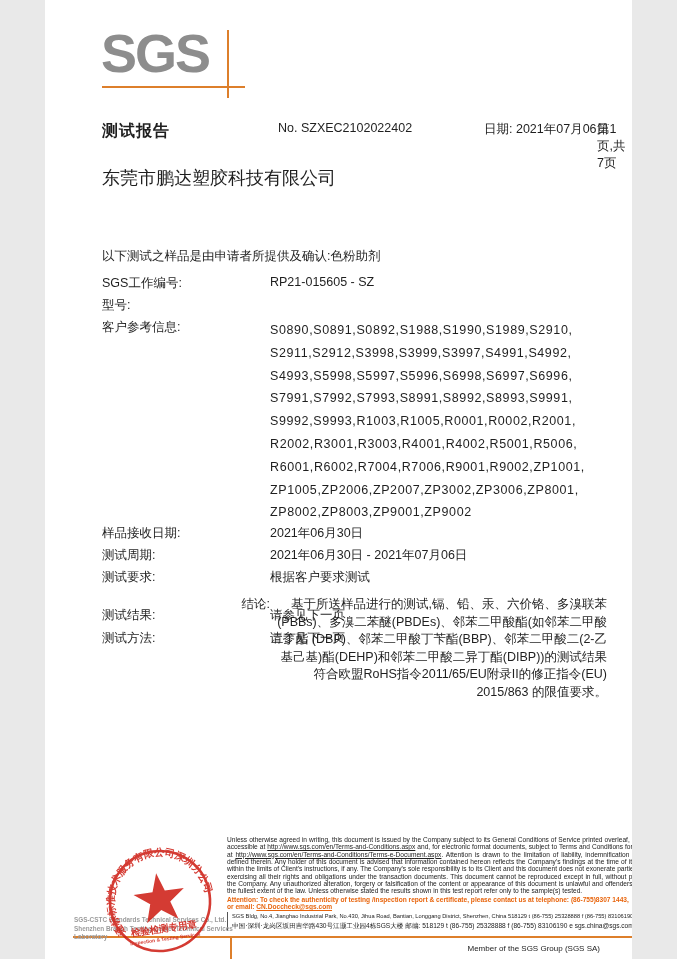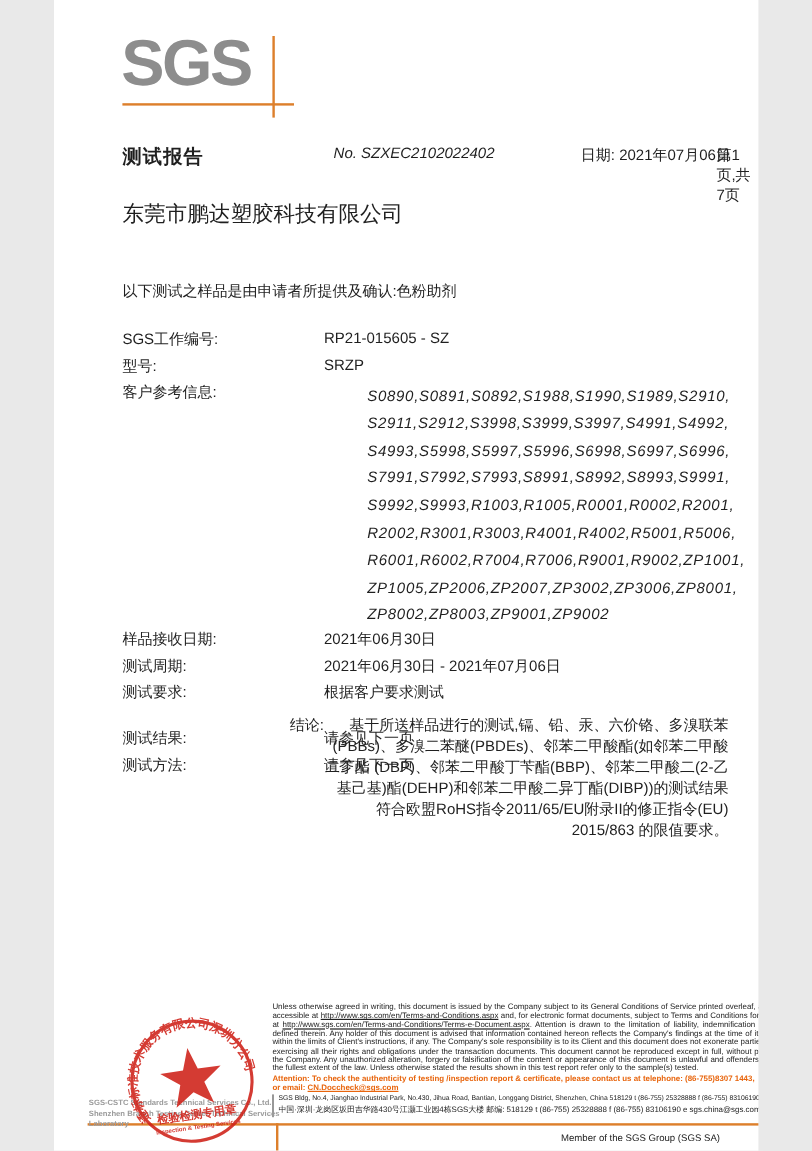--- a/index.html
+++ b/index.html
@@ -11,35 +11,35 @@
   
   .logo-text{
     position:absolute;left:56px;top:26px;font-size:54px;line-height:54px;
     font-weight:bold;color:#8d8d8d;letter-spacing:-2px;
   }
   .crop-h{position:absolute;left:57px;top:86px;width:143px;height:2px;background:#dd7f2b;}
   .crop-v{position:absolute;left:182px;top:30px;width:2px;height:68px;background:#dd7f2b;}
   
   .hdr{position:absolute;top:121px;font-size:12.5px;}
   .hdr-title{left:57px;font-size:16px;font-weight:bold;letter-spacing:1px;}
-  .hdr-no{left:233px;font-style:italic;}
+  .hdr-no{left:233px;}
   .hdr-date{left:410px;margin-left:29px;}
   .hdr-page{left:552px;}
   
   .applicant-name{position:absolute;left:57px;top:166px;font-size:18px;}
   .applicant-addr{position:absolute;left:57px;top:189px;font-size:12.5px;}
   
-  .intro{position:absolute;left:57px;top:235px;font-size:12.5px;}
+  .intro{position:absolute;left:57px;top:248px;font-size:12.5px;}
   .row{position:absolute;left:57px;right:25px;display:flex;font-size:12.5px;}
   .row .lbl{width:168px;flex:none;}
   .row .val{flex:1;}
   .r-job{top:275px;}
   .r-model{top:297px;}
-  .r-ref{top:319px;gap:36px;}
-  .r-ref .val div{line-height:22.8px;letter-spacing:.6px;font-style:italic;}
+  .r-ref{top:319px;}
+  .r-ref .val div{line-height:22.8px;letter-spacing:.6px;}
   .r-recv{top:525px;}
   .r-period{top:547px;}
   .r-req{top:569px;}
   .r-method{top:585px;margin-top:45px;}
   .r-result{top:607px;align-items:center;}
   .r-concl{top:596px;text-align:right;}
   .r-concl .val{max-width:428px;line-height:17.6px;}
   
   .fineprint{
     position:absolute;left:182px;top:836px;width:472px;
@@ -85,21 +85,20 @@
   <div class="applicant-name">东莞市鹏达塑胶科技有限公司</div>
 
   <div class="intro">以下测试之样品是由申请者所提供及确认:色粉助剂</div>
 
   <div class="row r-job">
     <span class="lbl">SGS工作编号:</span>
     <span class="val">RP21-015605 - SZ</span>
   </div>
   <div class="row r-model">
     <span class="lbl">型号:</span>
-    <span class="val">SRZP</span>
   </div>
   <div class="row r-ref">
     <span class="lbl">客户参考信息:</span>
     <span class="val">
       <div>S0890,S0891,S0892,S1988,S1990,S1989,S2910,</div>
       <div>S2911,S2912,S3998,S3999,S3997,S4991,S4992,</div>
       <div>S4993,S5998,S5997,S5996,S6998,S6997,S6996,</div>
       <div>S7991,S7992,S7993,S8991,S8992,S8993,S9991,</div>
       <div>S9992,S9993,R1003,R1005,R0001,R0002,R2001,</div>
       <div>R2002,R3001,R3003,R4001,R4002,R5001,R5006,</div>

